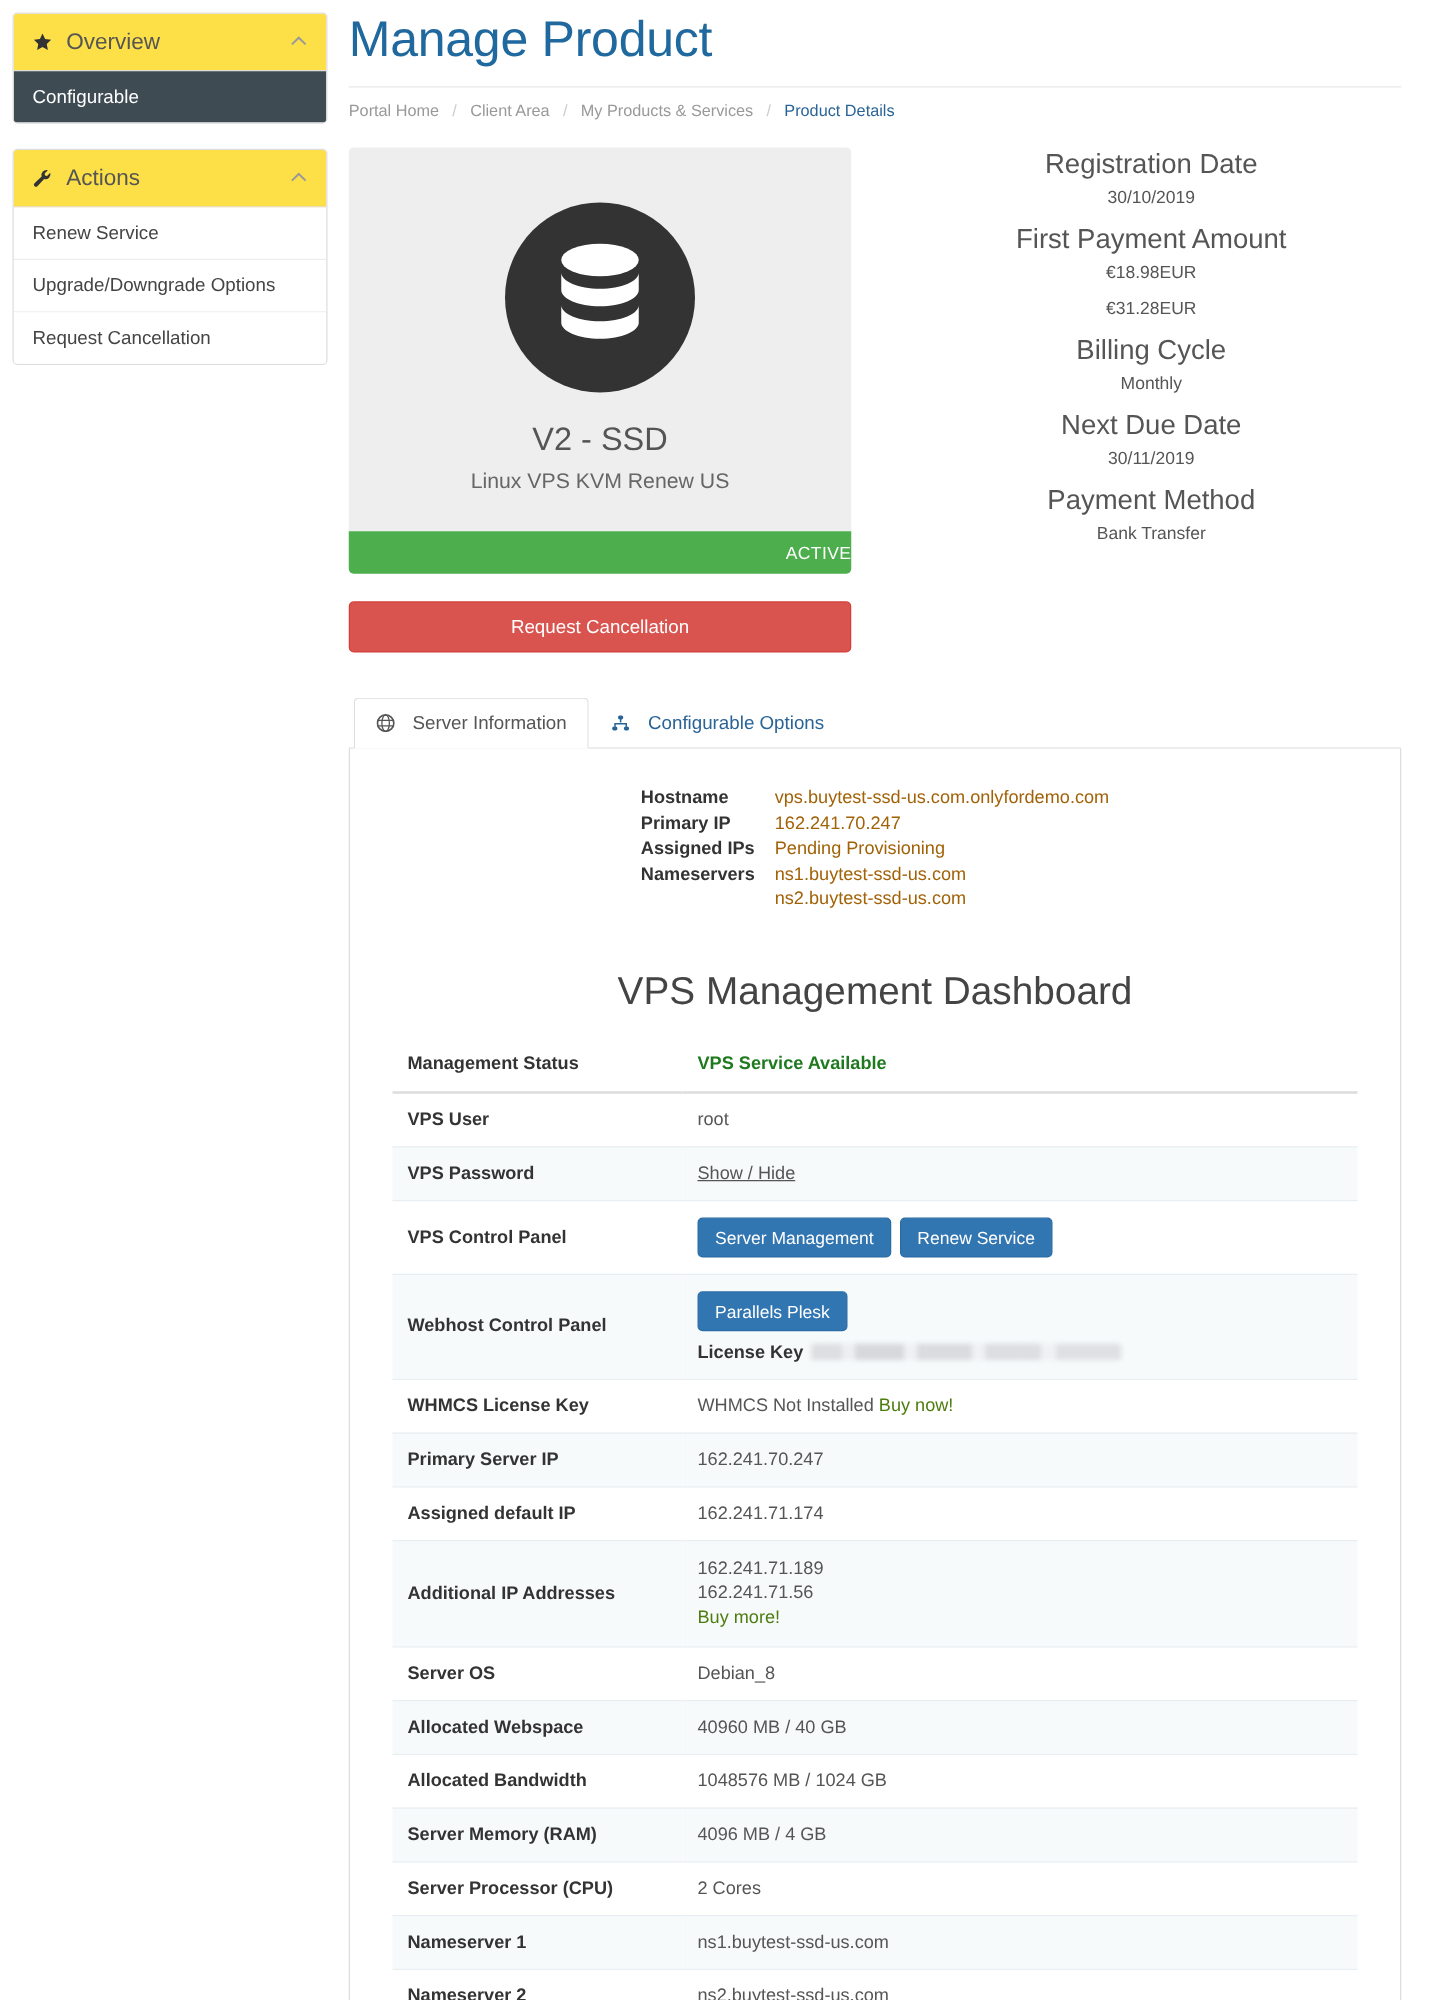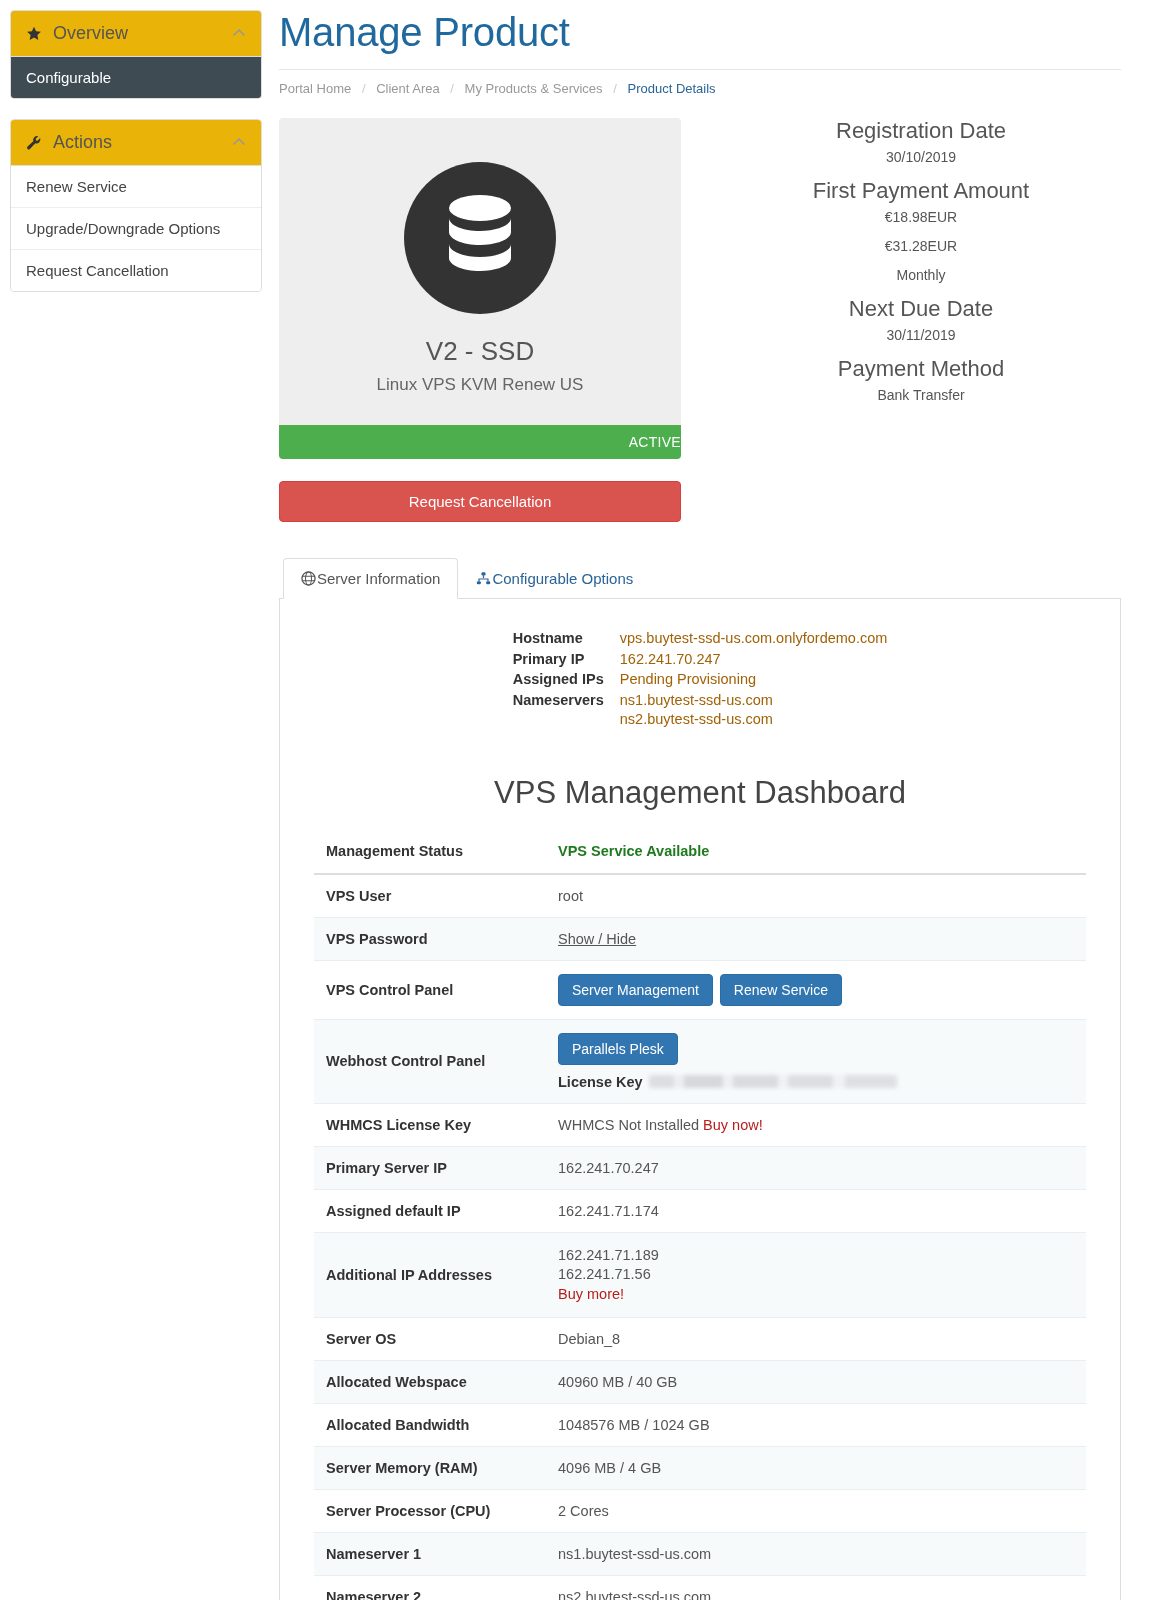--- a/index.html
+++ b/index.html
@@ -26,21 +26,21 @@
     padding: 10px 10px 0 10px;
   }
   .panel {
     border: 1px solid #dddddd;
     border-radius: 4px;
     background: #ffffff;
     margin-bottom: 20px;
     overflow: hidden;
   }
   .panel-heading {
-    background: #eab308;
+    background: #fde047;
     border-bottom: 1px solid #dddddd;
     padding: 12px 15px;
     display: flex;
     align-items: center;
     font-size: 18px;
     color: #555555;
     font-weight: 400;
   }
   .panel-heading .ph-icon {
     margin-right: 11px;
@@ -174,21 +174,21 @@
   }
   .nav-tabs li {
     padding: 11px 17px;
     font-size: 15px;
     cursor: pointer;
     margin-bottom: -1px;
     border: 1px solid transparent;
     border-radius: 4px 4px 0 0;
     display: flex;
     align-items: center;
-    gap: 1px;
+    gap: 14px;
   }
   .nav-tabs li.active {
     background: #ffffff;
     border-color: #dddddd;
     border-bottom-color: #ffffff;
     color: #555555;
   }
   .nav-tabs li:not(.active) { color: #2a6496; }
   .nav-tabs .tab-icon { display: inline-flex; }
 
@@ -242,21 +242,21 @@
     border-top: 1px solid #e8eef1;
     vertical-align: middle;
   }
   table.dash tbody tr:nth-child(even) { background: #f7fafb; }
   table.dash td.k {
     font-weight: bold;
     color: #333333;
     width: 232px;
   }
   table.dash td.v { color: #555555; }
-  table.dash td.v a { color: #b91c1c; text-decoration: none; }
+  table.dash td.v a { color: #4d7c0f; text-decoration: none; }
   table.dash td.v a.ul { color: #555555; text-decoration: underline; }
   .btn-blue {
     display: inline-block;
     background: #3276b1;
     border: 1px solid #2a6ca5;
     color: #ffffff;
     font-size: 14px;
     padding: 7px 13px;
     border-radius: 4px;
     cursor: pointer;
@@ -371,20 +371,21 @@
         <div class="status-bar">ACTIVE</div>
         <button class="btn-cancel">Request Cancellation</button>
       </div>
 
       <div class="billing-col">
         <div class="bl-label">Registration Date</div>
         <div class="bl-value">30/10/2019</div>
         <div class="bl-label">First Payment Amount</div>
         <div class="bl-value">€18.98EUR</div>
         <div class="bl-value">€31.28EUR</div>
+        <div class="bl-label">Billing Cycle</div>
         <div class="bl-value">Monthly</div>
         <div class="bl-label">Next Due Date</div>
         <div class="bl-value">30/11/2019</div>
         <div class="bl-label">Payment Method</div>
         <div class="bl-value">Bank Transfer</div>
       </div>
     </div>
 
     <div class="tabs-wrap">
       <ul class="nav-tabs">

